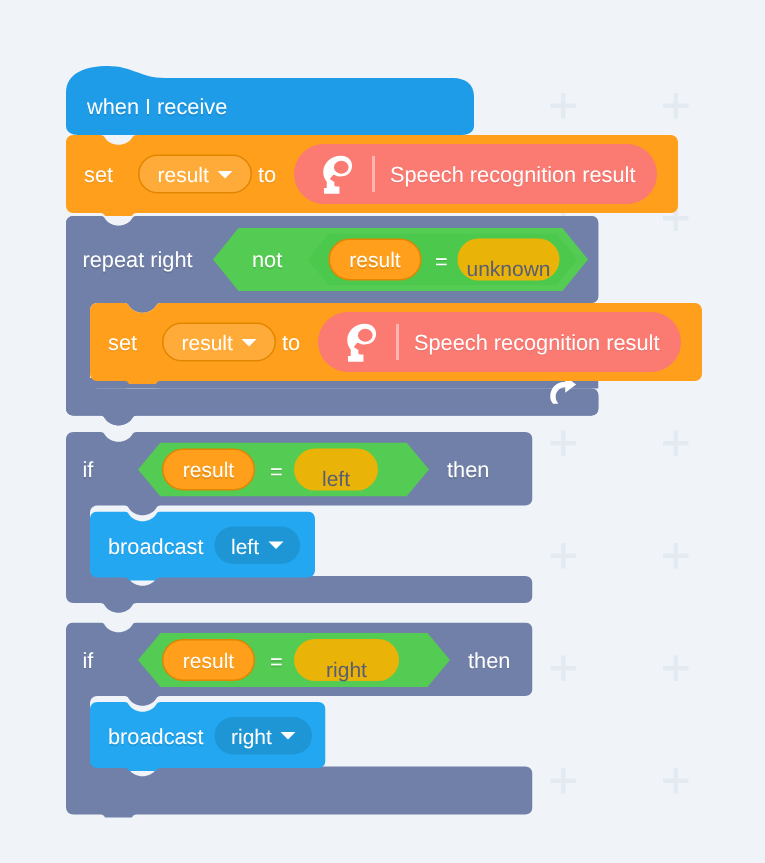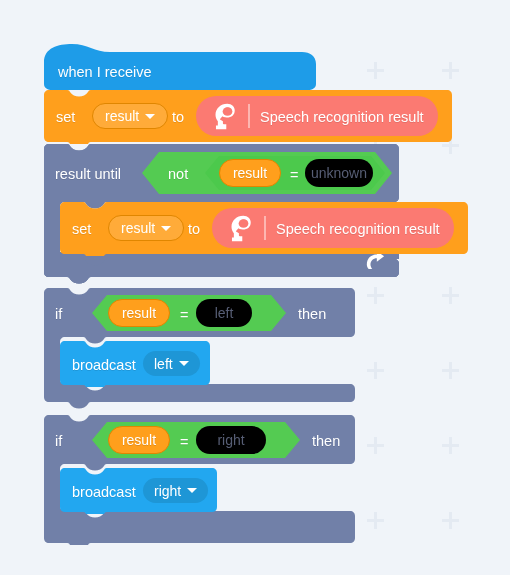--- a/index.html
+++ b/index.html
@@ -38,21 +38,21 @@
 
   
   .pill{
     position:absolute;border-radius:13px;display:flex;align-items:center;
     justify-content:center;font-size:14px;white-space:nowrap;box-sizing:border-box;
   }
   .pill-drop{
     color:#fff;
   }
   .pill-white{
-    background:#000000;color:#575e75;
+    background:#eab308;color:#575e75;align-items:flex-end;
   }
   .pill-var{
     background:#ff9f1c;color:#fff;border:1px solid #e08600;
     text-shadow:0 1px 0 rgba(0,0,0,.12);
   }
   .caret{
     display:inline-block;width:0;height:0;margin-left:6px;
     border-left:5px solid transparent;border-right:5px solid transparent;
     border-top:5px solid #fff;
   }
@@ -154,21 +154,21 @@
                C355,56 353,58 350,58 L64,58 C62,58 61,58 60,60
                C56,66 46,66 42,60 C41,58 40,58 38,58 L21,58
                C18,58 16,60 16,63 L16,110 C16,113 18,115 21,115
                L38,115 C40,115 41,115 42,117 C46,123 56,123 60,117
                C61,115 62,115 64,115 L350,115 C353,115 355,117 355,120
                L355,128 C355,131 353,133 350,133 L48,133
                C46,133 45,133 44,135 C40,141 30,141 26,135
                C25,133 24,133 22,133 L5,133 C2,133 0,131 0,128 Z" fill="#7180a8"></path>
     </svg>
 
-    <span class="lbl" style="left:11px;top:23px;">result until</span>
+    <span class="lbl" style="left:11px;top:23px;">repeat right</span>
 
     <div style="position:absolute;left:98px;top:8px;width:250px;height:42px;">
       <svg width="250" height="42" style="position:absolute;left:0;top:0;">
         <path d="M17,0 L233,0 L250,21 L233,42 L17,42 L0,21 Z" fill="#54cb52"></path>
       </svg>
       <span class="lbl" style="left:26px;top:15px;">not</span>
 
       <div style="position:absolute;left:63px;top:4px;width:180px;height:34px;">
         <svg width="180" height="34" style="position:absolute;left:0;top:0;">
           <path d="M14,0 L166,0 L180,17 L166,34 L14,34 L0,17 Z" fill="#4cc94c"></path>

